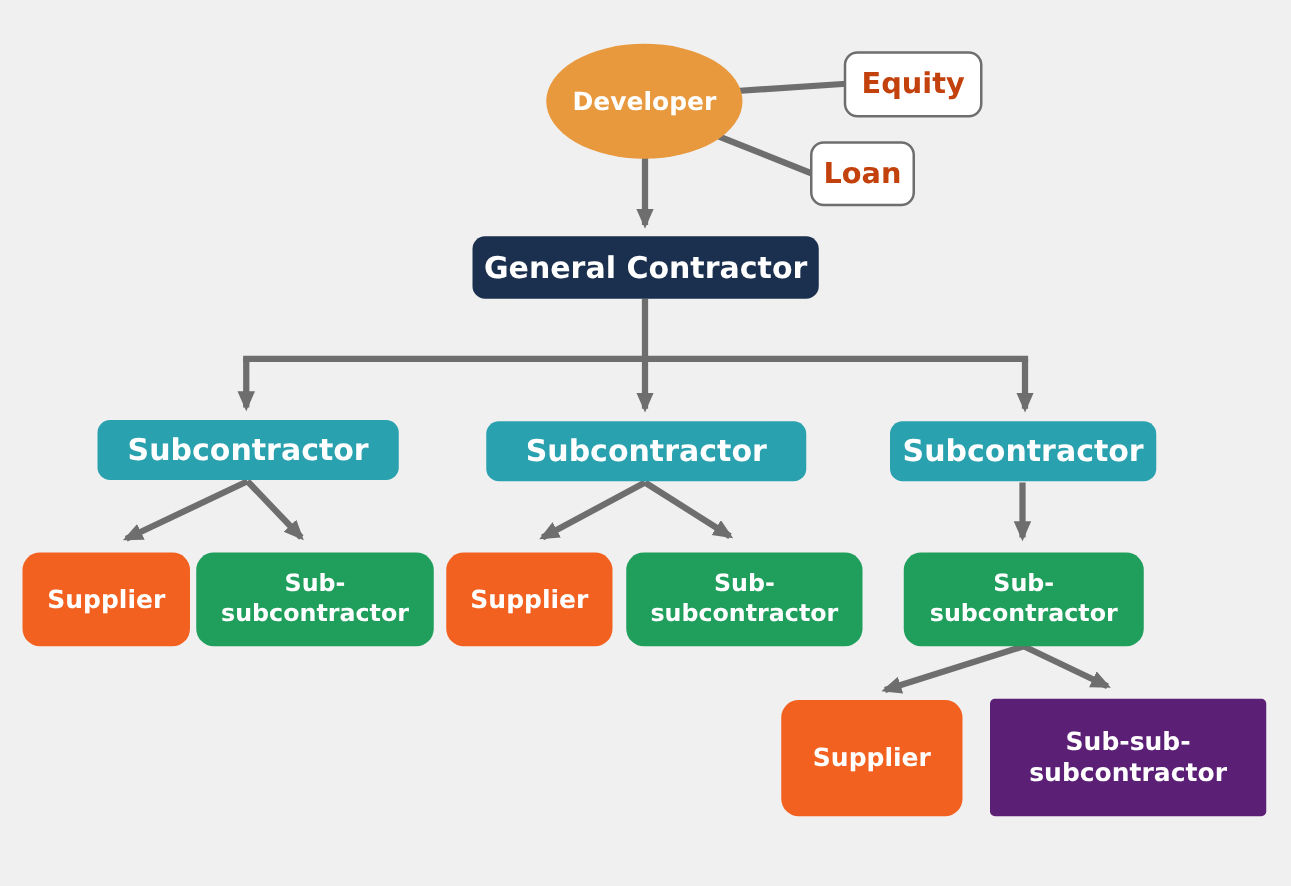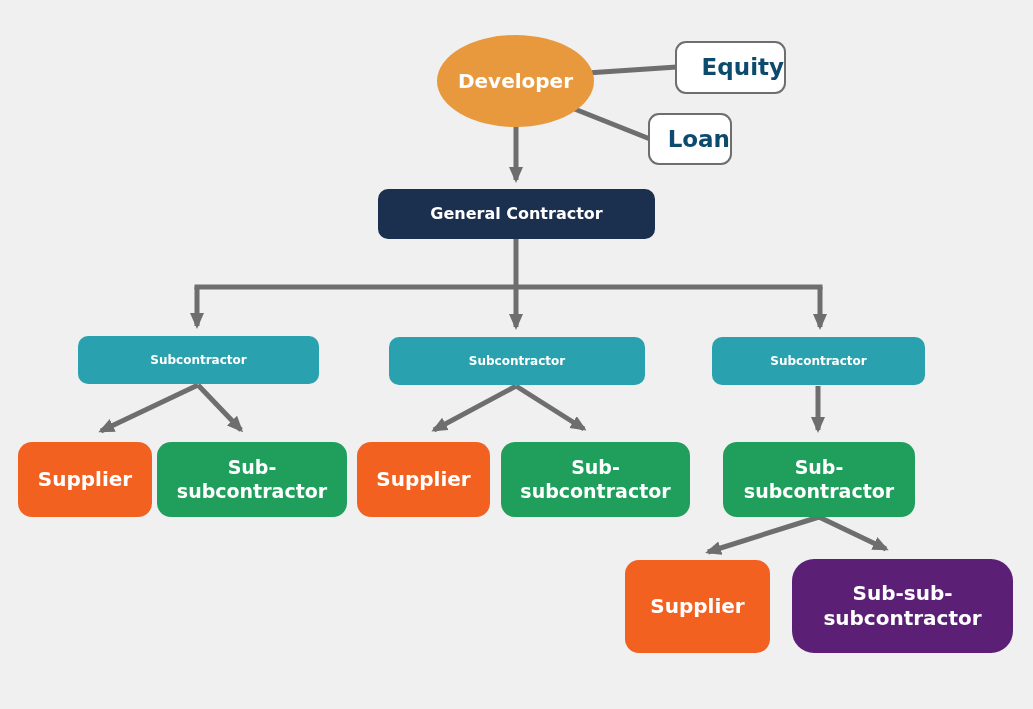--- a/index.html
+++ b/index.html
@@ -41,40 +41,39 @@
     background: #e8993e;
     border-radius: 50%;
     font-size: 20px;
   }
 
   
   .funding {
     background: #ffffff;
     border: 2px solid #6e6e6e;
     border-radius: 11px;
-    color: #0c4a6e;
+    color: #c2410c;
     font-size: 23px;
-    justify-content: flex-end;
   }
   .n-equity { left: 675px; top: 41px; width: 111px; height: 53px; }
   .n-loan   { left: 648px; top: 113px; width: 84px; height: 52px; }
 
   
   .n-gc {
     left: 378px; top: 189px; width: 277px; height: 50px;
     background: #1b2f4e;
     border-radius: 10px;
-    font-size: 16px;
+    font-size: 24px;
   }
 
   
   .sub {
     background: #2aa1ae;
     border-radius: 10px;
-    font-size: 12px;
+    font-size: 24px;
     height: 48px;
   }
   .n-sub1 { left: 78px;  top: 336px; width: 241px; }
   .n-sub2 { left: 389px; top: 337px; width: 256px; }
   .n-sub3 { left: 712px; top: 337px; width: 213px; }
 
   
   .lvl4 { top: 442px; height: 75px; border-radius: 14px; }
   .supplier { background: #f2611f; font-size: 20px; }
   .subsub   { background: #1f9e5c; font-size: 19px; padding: 0 10px; text-align: center; }
@@ -84,21 +83,21 @@
   .n-subsub2   { left: 501px; width: 189px; }
   .n-subsub3   { left: 723px; width: 192px; }
 
   
   .n-supplier3 {
     left: 625px; top: 560px; width: 145px; height: 93px;
     background: #f2611f; border-radius: 14px; font-size: 20px;
   }
   .n-subsubsub {
     left: 792px; top: 559px; width: 221px; height: 94px;
-    background: #5b2076; border-radius: 22px; font-size: 20px;
+    background: #5b2076; border-radius: 4px; font-size: 20px;
     padding: 0 10px;
   }
 </style>
 </head>
 <body>
 
 <div class="stage">
 
   <svg class="connectors" viewBox="0 0 1033 709" xmlns="http://www.w3.org/2000/svg">
     <defs>

